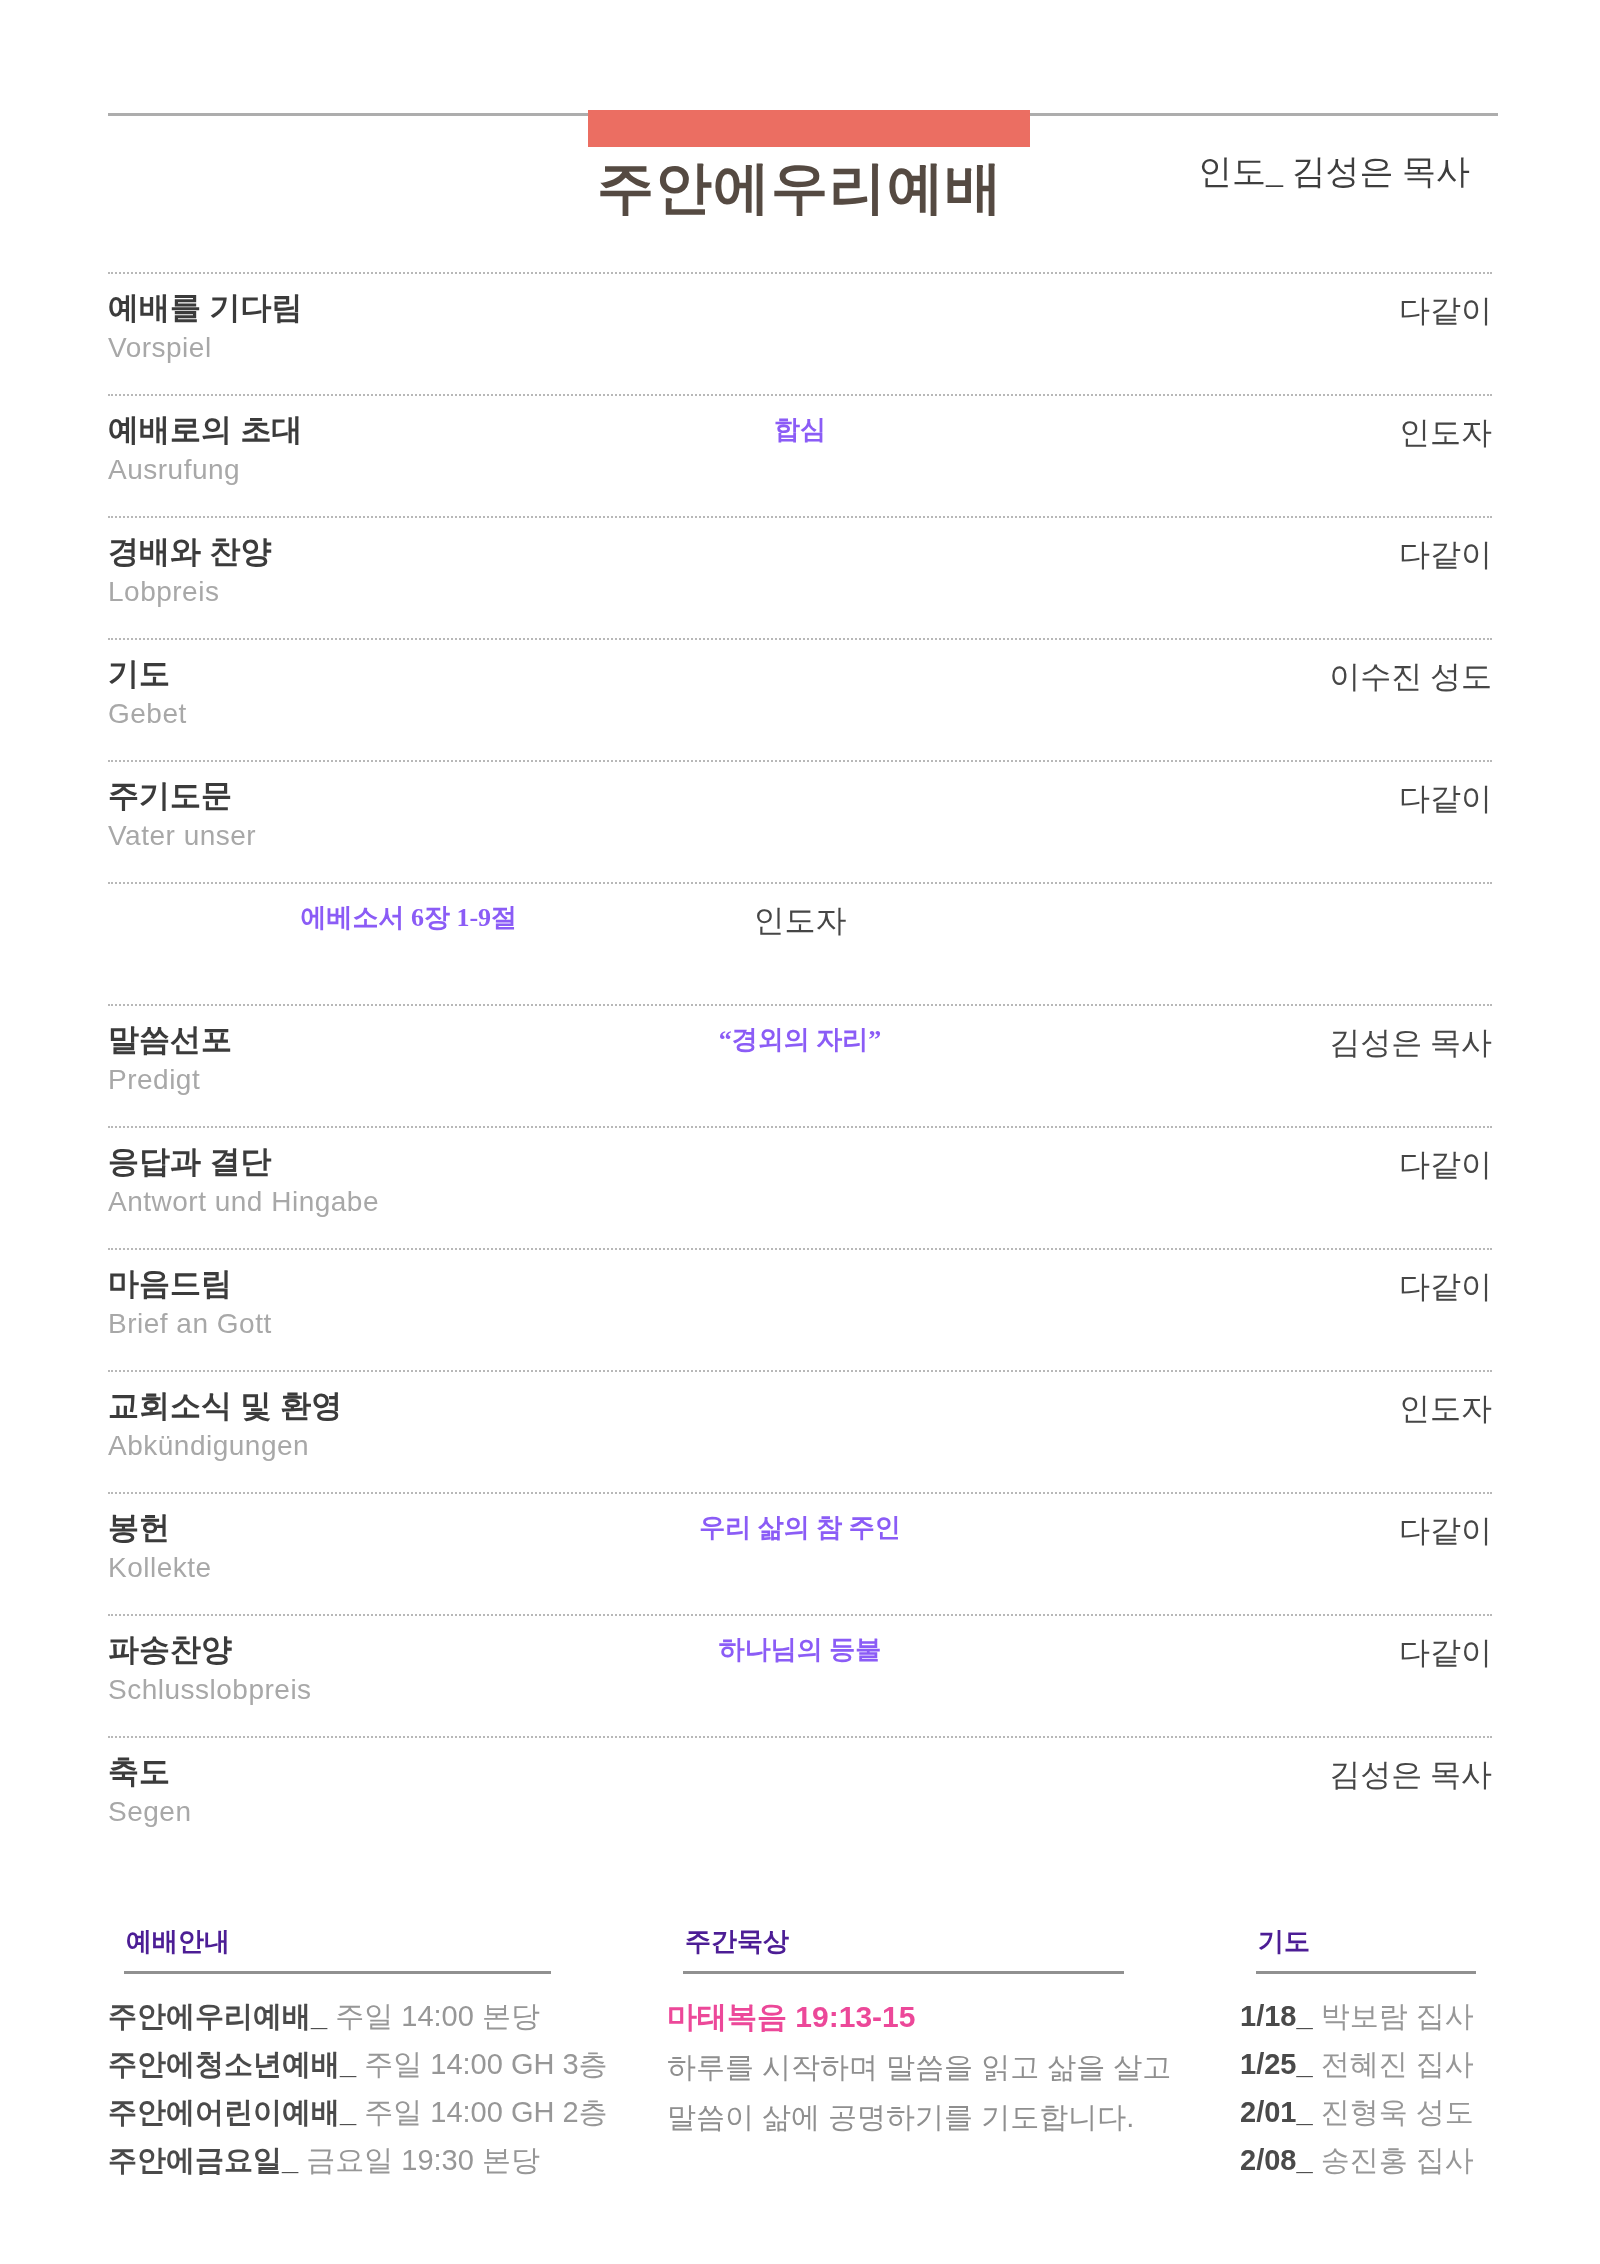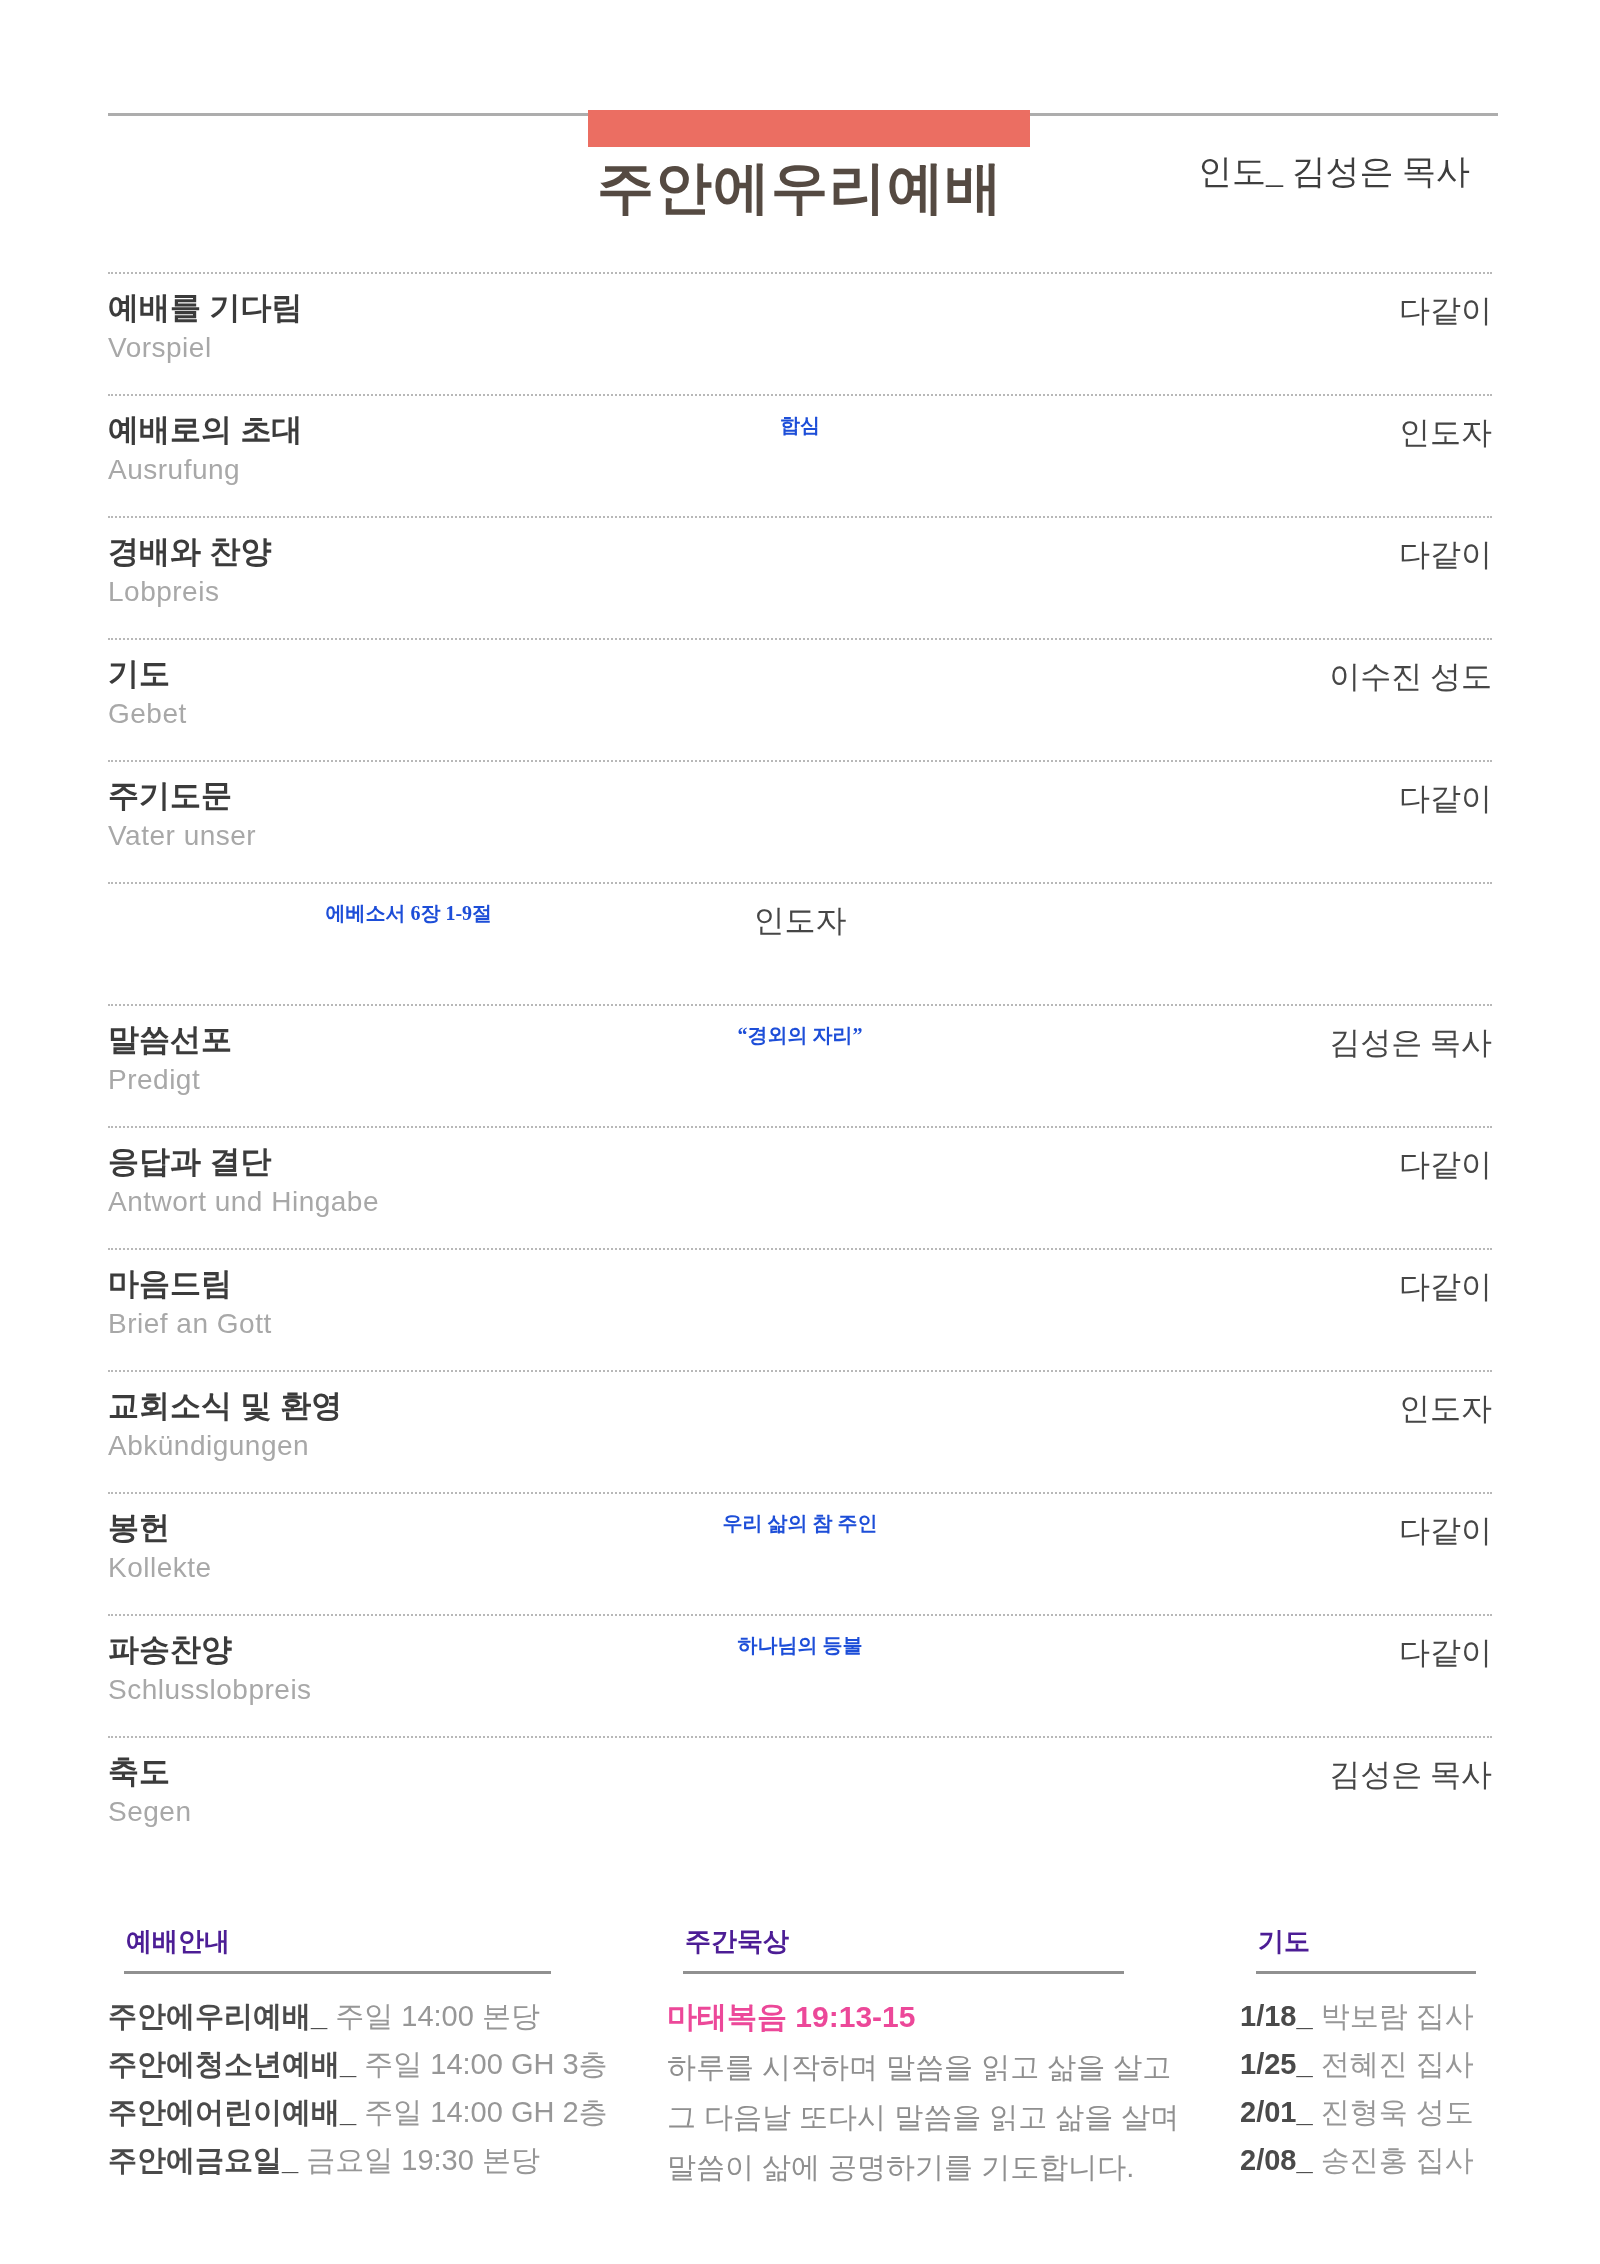--- a/index.html
+++ b/index.html
@@ -42,21 +42,21 @@
     height:120px;
     box-sizing:content-box;
     gap:44px;
   }
   .lrow .left{padding-top:14px;justify-self:start;}
   .ko{font-size:31px;font-weight:bold;color:#3b3b3b;line-height:1.3;}
   .de{font-size:28px;color:#a8a8a8;line-height:1.4;letter-spacing:.5px;}
   .centertxt{
     padding-top:16px;justify-self:center;
     font-family:"Liberation Serif", serif;
-    font-size:20px;font-weight:bold;color:#1d4ed8;
+    font-size:26px;font-weight:bold;color:#8b5cf6;
   }
   .participant{
     padding-top:16px;justify-self:end;
     font-family:"Liberation Serif", serif;
     font-size:31px;color:#464646;
   }
   
   .footer{
     margin:50px 108px 0;
     display:grid;
@@ -226,21 +226,20 @@
           <span class="fl">금요일 19:30 본당</span>
         </div>
       </div>
     </div>
 
     <div class="fcol">
       <h2>주간묵상</h2>
       <div class="fitems">
         <div class="scripture">마태복음 19:13-15</div>
         <div class="medline">하루를 시작하며 말씀을 읽고 삶을 살고</div>
-        <div class="medline">그 다음날 또다시 말씀을 읽고 삶을 살며</div>
         <div class="medline">말씀이 삶에 공명하기를 기도합니다.</div>
       </div>
     </div>
 
     <div class="fcol">
       <h2>기도</h2>
       <div class="fitems">
         <div class="fitem">
           <span class="fb">1/18_</span>
           <span class="fl">박보람 집사</span>

